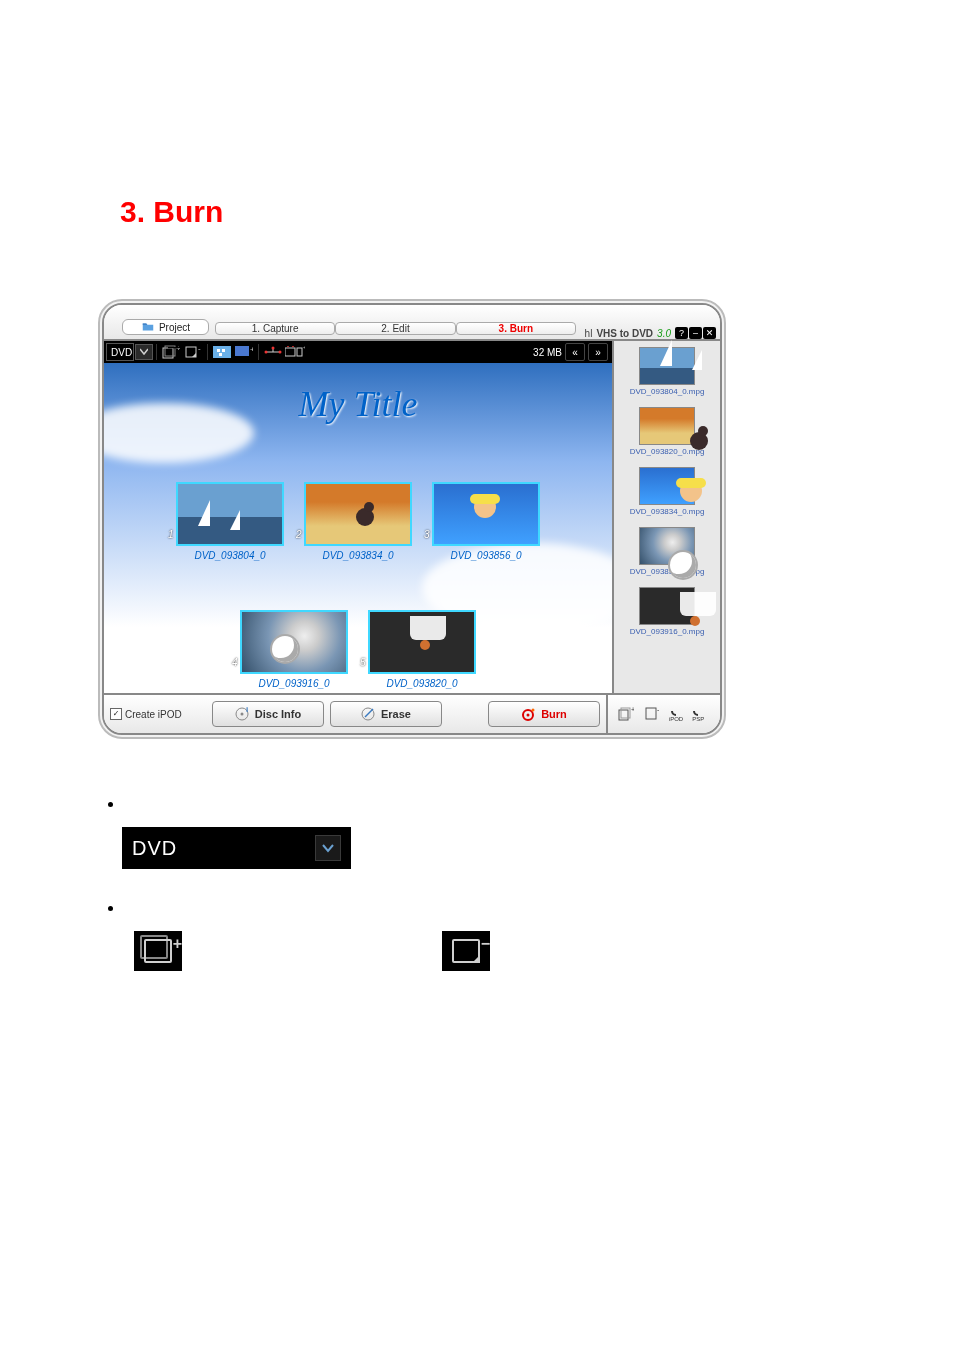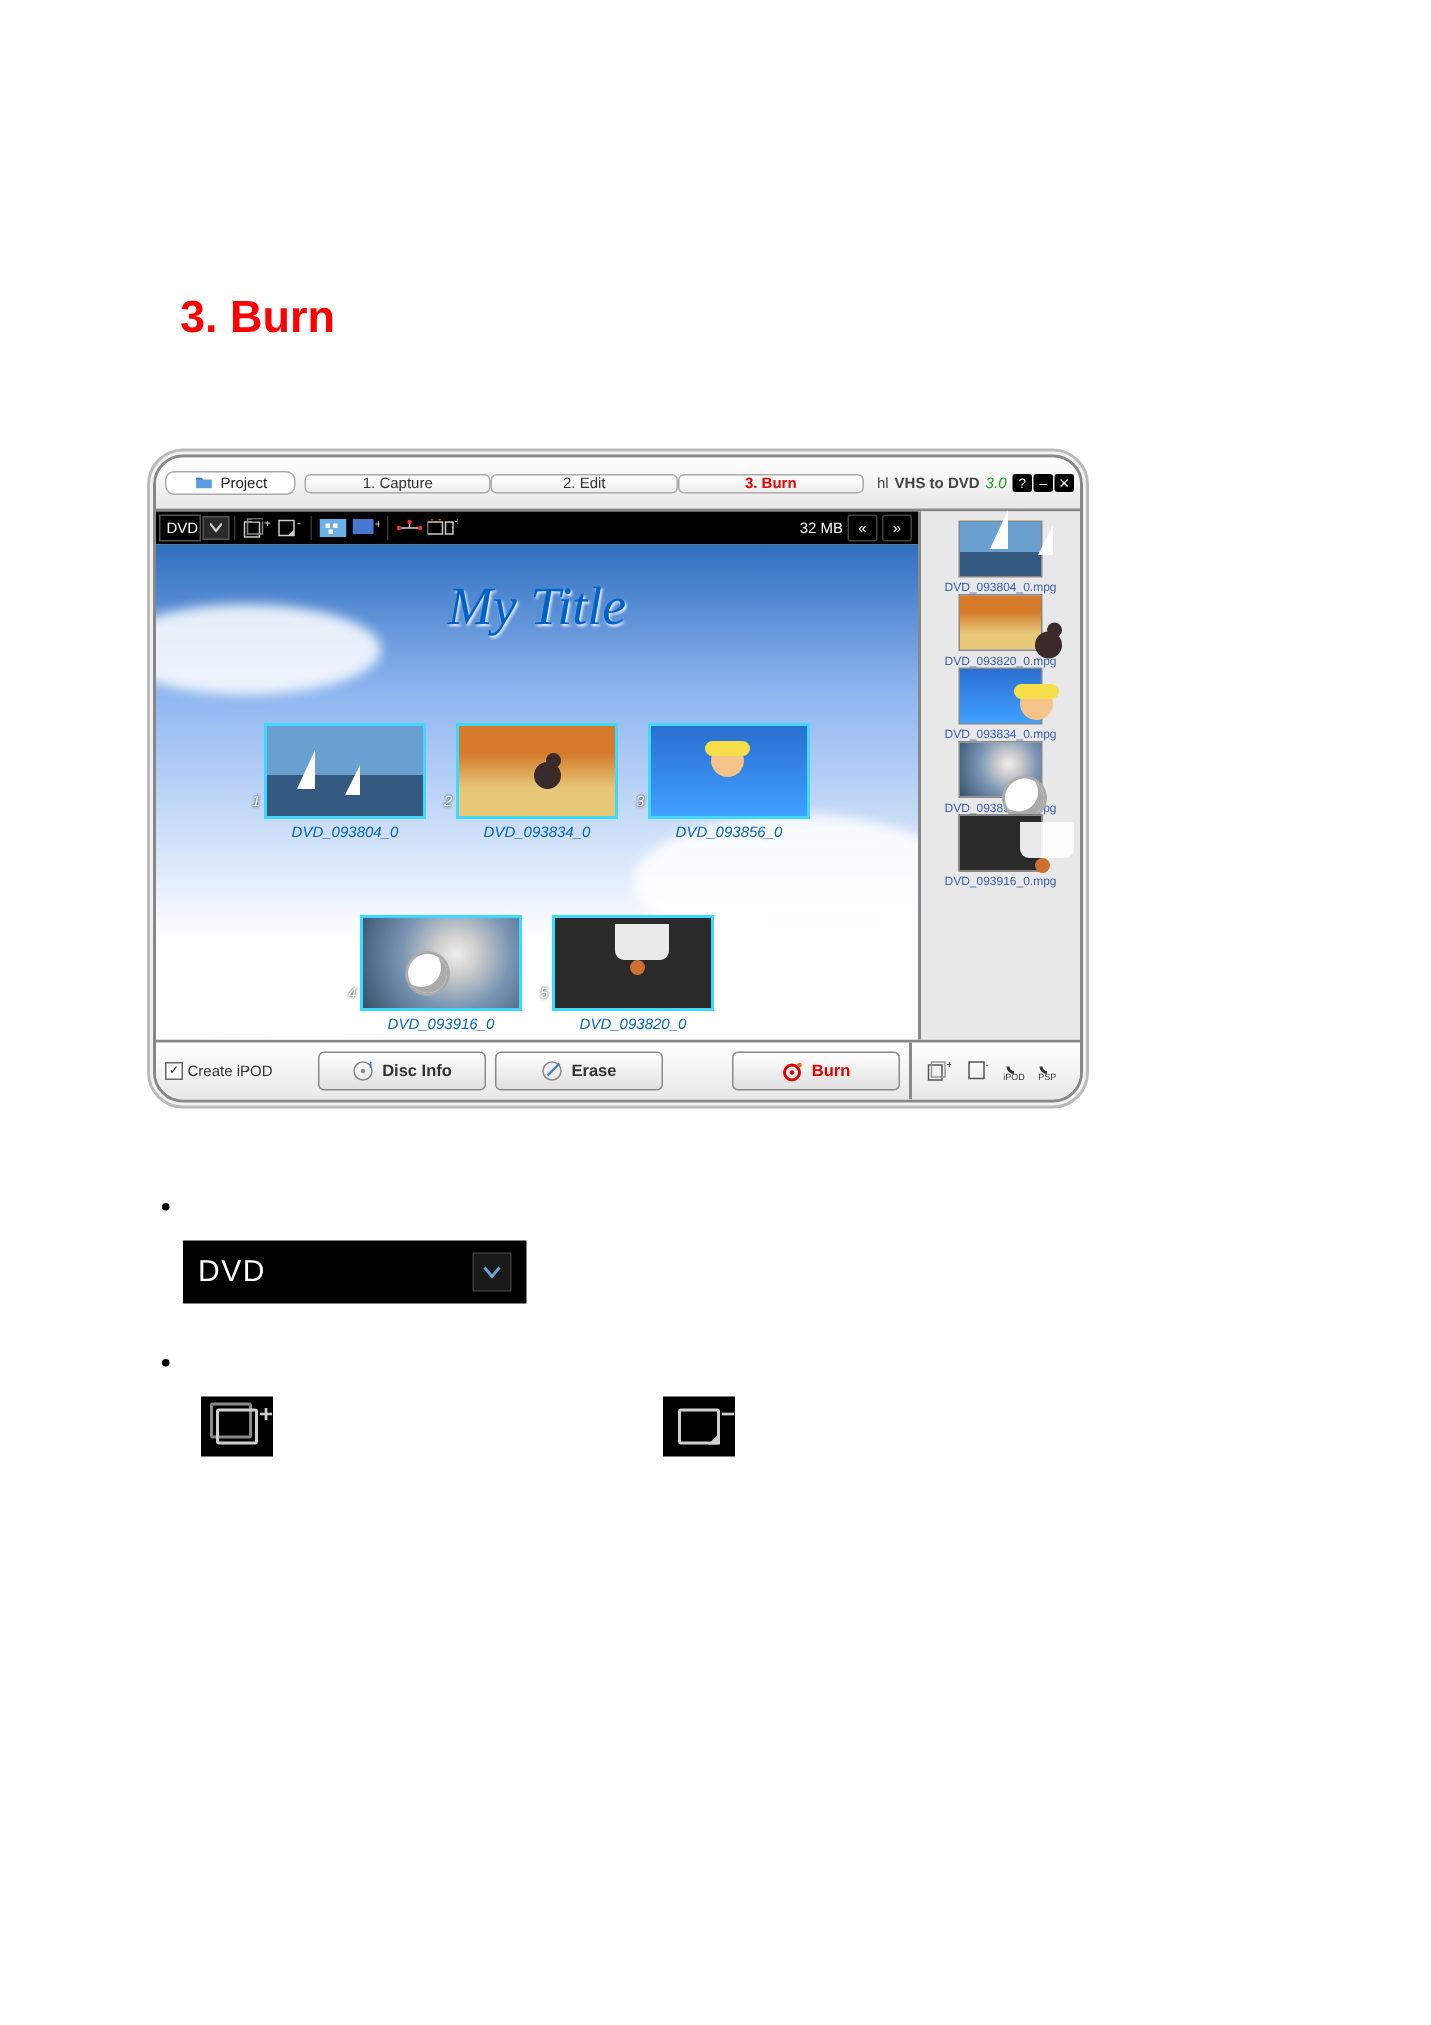--- a/index.html
+++ b/index.html
@@ -2,21 +2,21 @@
 <html><head>
 <meta charset="utf-8">
 <style>
   html, body { margin: 0; padding: 0; background: #fff; font-family: Arial, Helvetica, sans-serif; color: #000; }
   .page { width: 954px; margin: 0 auto; background: #fff; min-height: 1350px; position: relative; box-sizing: border-box; padding: 0 40px; }
   .section-dash { position: absolute; left: 168px; top: 140px; font-size: 20px; color: #000; }
   .section-title { color: #f00; font-size: 30px; margin-top: 195px; margin-left: 80px; }
   
   .shot { width: 620px; margin: 70px 0 0 58px; border: 2px solid #bbb; border-radius: 24px; background: #f2f2f2; padding: 2px; }
   .shot-inner { border: 2px solid #888; border-radius: 20px; overflow: hidden; background: #fff; }
-  .top-row { display: flex; align-items: center; height: 34px; background: linear-gradient(#fff,#e8e8e8); border-bottom: 2px solid #888; }
+  .top-row { display: flex; align-items: flex-end; height: 34px; background: linear-gradient(#fff,#e8e8e8); border-bottom: 2px solid #888; padding-left: 12px; }
   .proj-btn { width: 85px; margin: 4px 6px 4px 6px; background: #fff; border: 1px solid #aaa; border-radius: 6px; display: flex; align-items: center; justify-content: center; font-size: 10px; color: #222; }
   .proj-btn svg { width: 14px; height: 14px; margin-right: 4px; }
   .tab { flex: 1; margin: 4px 0; background: linear-gradient(#fff,#eee); border: 1px solid #aaa; border-radius: 4px; display: flex; align-items: center; justify-content: center; font-size: 10px; color: #333; }
   .tab.active { color: #e00; font-weight: bold; }
   .brand-area { width: 140px; display: flex; align-items: center; justify-content: flex-end; font-size: 10px; color: #444; padding-right: 4px; gap: 4px; }
   .brand-green { color: #1a9e1a; font-style: italic; }
   .win-btns { display: flex; gap: 1px; }
   .win-btn { width: 13px; height: 12px; background: #000; color: #fff; font-size: 9px; line-height: 12px; text-align: center; border-radius: 2px; }
 
   .main-row { display: flex; }
@@ -51,21 +51,21 @@
   .im-ski::before { content:''; position:absolute; left:58px; top:18px; width:10px; height:10px; background:#3a2a2a; border-radius:50%; box-shadow: -4px 10px 0 4px #3a2a2a; }
   .im-swim { background: linear-gradient(#2a6fd0, #3fa0ff); position: relative; }
   .im-swim::before { content:''; position:absolute; left:40px; top:12px; width:22px; height:22px; background:#f3c38a; border-radius:50%; }
   .im-swim::after { content:''; position:absolute; left:36px; top:10px; width:30px; height:10px; background:#f6df4a; border-radius:8px; }
   .im-fb { background: radial-gradient(circle at 60% 40%, #eee 0%, #ccc 20%, #7a96b4 50%, #34506a 100%); position: relative; }
   .im-fb::before { content:''; position:absolute; left:30px; top:24px; width:26px; height:26px; background:#fff; border-radius:50%; box-shadow: inset -4px -4px 0 #aaa, 0 0 0 2px #aaa; }
   .im-bb { background: #2a2a2a; position: relative; }
   .im-bb::before { content:''; position:absolute; left:40px; top:4px; width:36px; height:24px; background:#fff; opacity:.9; border-radius:0 0 6px 6px; }
   .im-bb::after { content:''; position:absolute; left:50px; top:28px; width:10px; height:10px; background:#d07030; border-radius:50%; }
 
-  .side-col { width: 106px; background: #e8e8e8; border-left: 2px solid #888; display: flex; flex-direction: column; align-items: center; padding: 6px 0; gap: 0; }
+  .side-col { width: 106px; background: #e8e8e8; border-left: 2px solid #888; display: flex; flex-direction: column; align-items: center; padding: 6px 0; gap: 11px; }
   .side-item { display: flex; flex-direction: column; align-items: center; gap: 2px; }
   .side-thumb { width: 54px; height: 36px; border: 1px solid #888; }
   .side-label { font-size: 8px; color: #3a5fb0; }
 
   .bottom-row { height: 38px; border-top: 2px solid #888; background: linear-gradient(#fff,#e8e8e8); display: flex; align-items: center; padding: 0 6px; }
   .chk { font-size: 10px; color: #333; display: flex; align-items: center; gap: 3px; }
   .chk-box { width: 10px; height: 10px; border: 1px solid #666; background: #fff; display: inline-flex; align-items: center; justify-content: center; font-size: 8px; line-height: 8px; color: #222; }
   .btm-btns { margin-left: auto; display: flex; gap: 6px; }
   .btm-btn { height: 24px; min-width: 90px; padding: 0 10px; background: linear-gradient(#fff,#e0e0e0); border: 1px solid #888; border-radius: 4px; display: flex; align-items: center; justify-content: center; gap: 6px; font-size: 11px; font-weight: bold; color: #333; }
   .btm-btn.burn { color: #d00; margin-left: 40px; }

